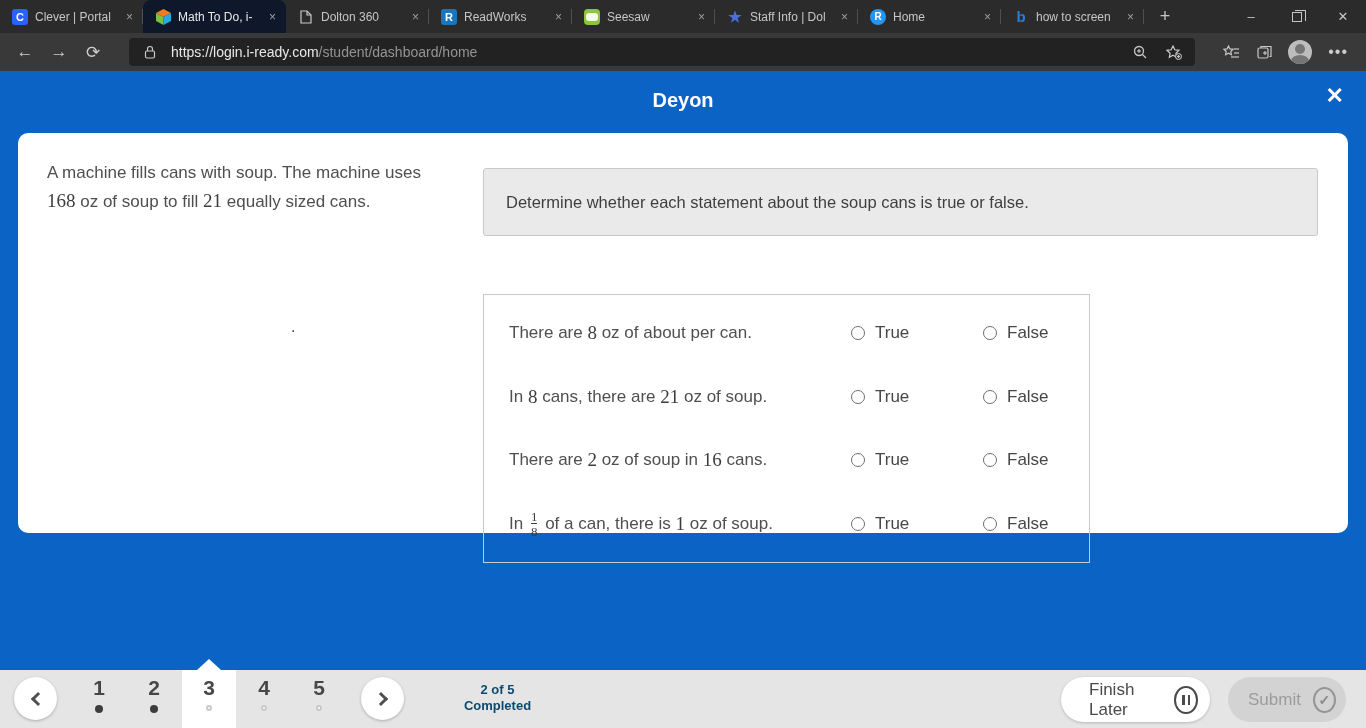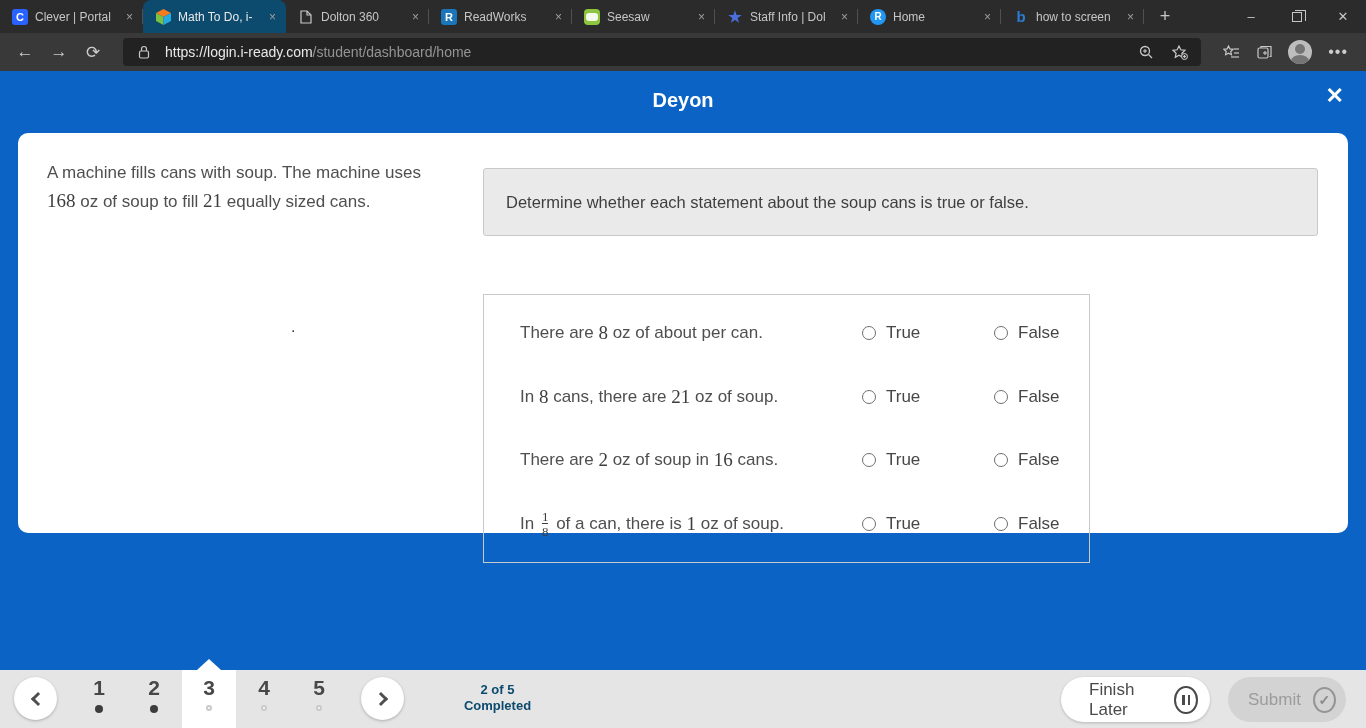--- a/index.html
+++ b/index.html
@@ -5,21 +5,21 @@
   * { margin:0; padding:0; box-sizing:border-box; }
   html,body { width:1366px; height:728px; overflow:hidden; }
   body { font-family:"Liberation Sans", sans-serif; background:#0b63c5; }
 
   
   .tab-bar { height:33px; background:#2b2b2b; display:flex; align-items:stretch; }
   .tab { width:143px; min-width:0; display:flex; align-items:center; gap:7px;
          padding:0 8px 0 12px; color:#c6c6c6; font-size:12px; position:relative; cursor:default; }
   .tab .title { flex:1; white-space:nowrap; overflow:hidden; }
   .tab .x { color:#9f9f9f; font-size:12px; padding:0 2px; }
-  .tab.active { background:#0c4a6e; color:#e9e9e9; border-radius:8px 8px 0 0; }
+  .tab.active { background:#0f172a; color:#e9e9e9; border-radius:8px 8px 0 0; }
   .tab:not(.active)::after { content:""; position:absolute; right:0; top:9px; height:15px;
         width:1px; background:#505050; }
   .favicon { width:16px; height:16px; flex:0 0 16px; display:flex; align-items:center;
         justify-content:center; font-size:11px; font-weight:bold; border-radius:3px; }
   .fav-clever { background:#2962ff; color:#fff; }
   .fav-readworks { background:#1b75bb; color:#fff; }
   .fav-home { background:#2196f3; color:#fff; border-radius:50%; font-size:10px; }
   .fav-seesaw { background:#8cc63e; color:#fff; border-radius:4px; }
   .fav-star { color:#4a6fdc; font-size:15px; background:transparent; }
   .fav-bing { color:#2b7cd3; font-size:15px; background:transparent; font-weight:bold; }
@@ -29,21 +29,21 @@
   .win-controls { margin-left:auto; display:flex; }
   .win-btn { width:46px; display:flex; align-items:center; justify-content:center;
         color:#c6c6c6; font-size:13px; }
   .restore-box { width:10px; height:10px; border:1px solid #c6c6c6; position:relative; }
   .restore-box::before { content:""; position:absolute; left:2px; top:-3px; width:10px;
         height:10px; border:1px solid #c6c6c6; border-left:none; border-bottom:none; }
 
   .toolbar { height:38px; background:#393939; display:flex; align-items:center; padding:0 10px; gap:4px; }
   .nav-ico { width:30px; height:30px; display:flex; align-items:center; justify-content:center;
         color:#cdcdcd; font-size:17px; }
-  .url-field { flex:1; height:28px; background:#222222; border-radius:4px; margin:0 11px;
+  .url-field { flex:1; height:28px; background:#222222; border-radius:4px; margin:0 17px;
         display:flex; align-items:center; padding:0 8px; gap:8px; }
   .url-text { font-size:14px; color:#e8e8e8; white-space:nowrap; overflow:hidden; flex:1; }
   .url-text .path { color:#949494; }
   .field-ico { width:26px; height:26px; display:flex; align-items:center; justify-content:center; }
   .avatar { width:24px; height:24px; border-radius:50%; background:#bdbdbd; position:relative;
         overflow:hidden; margin:0 4px; }
   .avatar::before { content:""; position:absolute; left:7px; top:4px; width:10px; height:10px;
         border-radius:50%; background:#757575; }
   .avatar::after { content:""; position:absolute; left:3px; top:15px; width:18px; height:12px;
         border-radius:50%; background:#757575; }
@@ -67,21 +67,21 @@
   .prompt-box { position:absolute; left:465px; top:35px; width:835px; height:68px;
         background:#eaeaea; border:1px solid #c9c9c9; border-radius:3px;
         display:flex; align-items:center; padding-left:22px; }
   .prompt-box span { font-size:16.5px; color:#3f3f3f; }
 
   .select-line { position:absolute; left:465px; top:124px; font-size:17px; color:#3a3a3a; }
   .select-line .it { font-style:italic; }
 
   .tf-table { position:absolute; left:465px; top:161px; width:607px; height:269px;
         border:1px solid #c9c9c9; display:flex; flex-direction:column; justify-content:space-around;
-        padding:6px 16px; }
+        padding:6px 5px; }
   .tf-row { position:relative; height:40px; display:flex; align-items:center; }
   .stmt { position:absolute; left:20px; font-size:17px; color:#4f4f4f; display:flex;
         align-items:center; white-space:pre; }
   .frac { display:inline-flex; flex-direction:column; align-items:center;
         font-family:"Liberation Serif", serif; font-size:13px; color:#3d3d3d;
         line-height:13px; margin:0 3px; vertical-align:middle; }
   .frac .den { border-top:1px solid #3d3d3d; padding-top:1px; }
   .opt { position:absolute; display:flex; align-items:center; gap:10px; }
   .opt.true { left:362px; } .opt.false { left:494px; }
   .radio { width:14px; height:14px; border:1px solid #6f6f6f; border-radius:50%;

